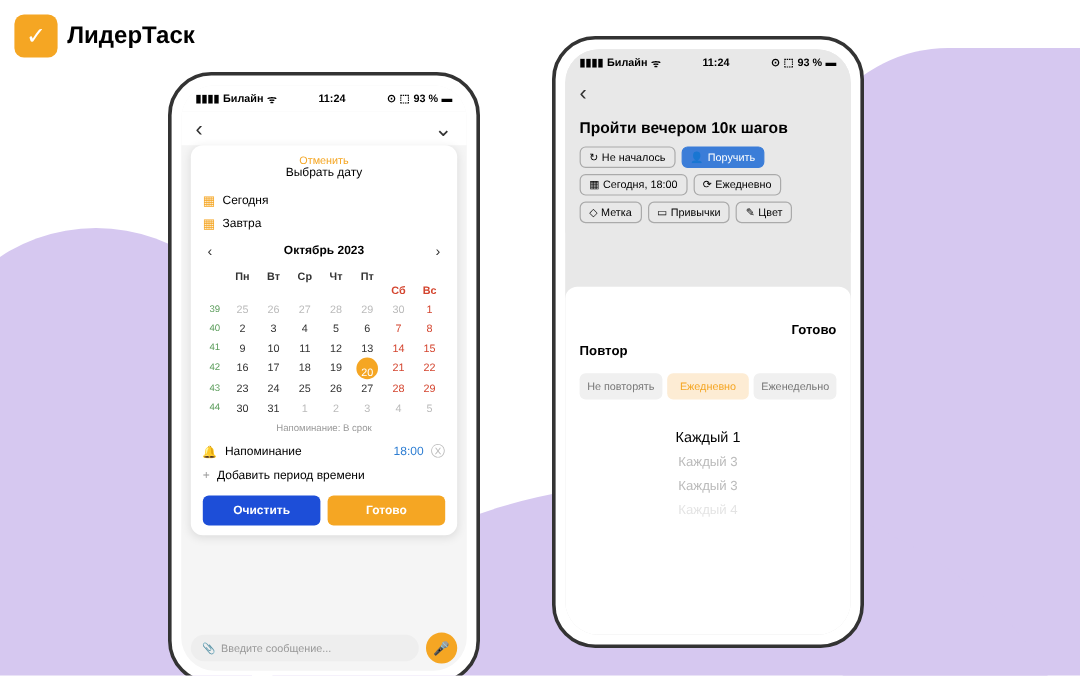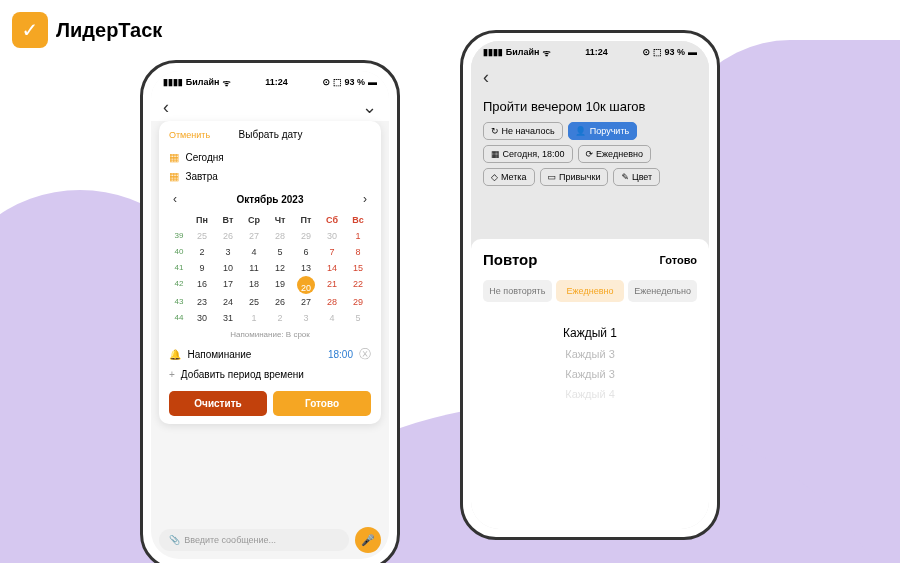--- a/index.html
+++ b/index.html
@@ -19,59 +19,59 @@
 .phone2 { left: 460px; top: 30px; }
 
 .status-bar { height: 22px; display: flex; align-items: center; justify-content: space-between; padding: 0 12px; font-size: 9px; font-weight: 600; background: #fff; }
 .status-bar.gray { background: #e8e8e8; }
 .status-left, .status-right { display: flex; align-items: center; gap: 3px; }
 .nav-row { height: 28px; display: flex; align-items: center; justify-content: space-between; padding: 0 12px; background: #fff; }
 .nav-row.gray { background: #e8e8e8; }
 .chev { font-size: 18px; color: #333; cursor: pointer; }
 
 .modal { margin: 0 8px; background: #fff; border-radius: 10px; padding: 8px 10px; box-shadow: 0 2px 8px rgba(0,0,0,0.1); font-size: 10px; }
-.modal-head { display: flex; justify-content: space-between; align-items: center; margin-bottom: 8px; }
+.modal-head { display: flex; justify-content: space-between; align-items: center; margin-bottom: 8px; flex-direction: column; }
 .cancel { color: #f5a623; font-size: 9px; }
 .modal-title { font-weight: 400; font-size: 10px; }
 .quick-row { display: flex; align-items: center; gap: 6px; padding: 3px 0; font-size: 10px; }
 .quick-icon { color: #f5a623; font-size: 11px; }
 
 .cal-nav { display: flex; justify-content: space-between; align-items: center; margin: 6px 0; }
 .cal-nav .chev-sm { font-size: 12px; color: #333; padding: 0 4px; cursor: pointer; }
 .cal-title { font-weight: 700; font-size: 10px; }
 .cal-grid { display: grid; grid-template-columns: 20px repeat(7, 1fr); gap: 0; font-size: 9px; text-align: center; }
 .cal-dow { font-weight: 600; padding: 3px 0; color: #333; }
-.cal-dow.weekend { color: #d4452f; }
+.cal-dow.weekend { color: #d4452f; margin-top: 12px; }
 .cal-wk { color: #5a9c5a; font-size: 8px; padding: 3px 0; text-align: center; }
 .cal-day { padding: 3px 0; color: #333; }
 .cal-day.other { color: #bbb; }
 .cal-day.weekend { color: #d4452f; }
 .cal-day.sel { background: #f5a623; color: #fff; border-radius: 50%; width: 18px; height: 18px; line-height: 18px; margin: 0 auto; }
 .sub-note { text-align: center; font-size: 8px; color: #999; margin: 4px 0; }
 .rem-row { display: flex; align-items: center; gap: 6px; padding: 3px 0; font-size: 10px; }
 .rem-time { margin-left: auto; color: #2d7dd2; font-size: 10px; }
 .clear-x { color: #bbb; font-size: 12px; }
 .btn-row { display: flex; gap: 6px; margin-top: 8px; }
 .btn { flex: 1; padding: 7px 0; border-radius: 5px; text-align: center; font-size: 10px; font-weight: 600; cursor: pointer; }
-.btn-clear { background: #c2410c; color: #fff; }
+.btn-clear { background: #1d4ed8; color: #fff; }
 .btn-done { background: #f5a623; color: #fff; }
 
 .msg-bar { position: absolute; bottom: 6px; left: 8px; right: 8px; display: flex; align-items: center; gap: 6px; }
 .msg-input { flex: 1; background: #eee; border-radius: 14px; padding: 6px 10px; font-size: 9px; color: #999; display: flex; align-items: center; gap: 4px; }
 .mic-btn { width: 26px; height: 26px; background: #f5a623; border-radius: 50%; display: flex; align-items: center; justify-content: center; color: #fff; font-size: 11px; }
 
 .task-area { background: #e8e8e8; padding: 8px 12px; }
-.task-title { font-weight: 400; font-size: 13px; margin-bottom: 8px; }
+.task-title { font-weight: 700; font-size: 13px; margin-bottom: 8px; }
 .chips { display: flex; flex-wrap: wrap; gap: 5px; }
 .chip { border: 1px solid #aaa; border-radius: 5px; padding: 3px 7px; font-size: 9px; display: flex; align-items: center; gap: 3px; cursor: pointer; background: #e8e8e8; }
 .chip.blue { background: #3b7dd8; color: #fff; border-color: #3b7dd8; }
 
 .repeat-modal { background: #fff; border-radius: 10px 10px 0 0; padding: 12px; position: absolute; bottom: 0; left: 0; right: 0; height: 290px; }
 .repeat-head { display: flex; justify-content: space-between; align-items: center; margin-bottom: 12px; }
-.repeat-title { font-weight: 700; font-size: 15px; }
+.repeat-title { font-weight: 700; font-size: 11px; margin-top: 36px; }
 .repeat-done { font-size: 11px; font-weight: 600; }
 .seg { display: flex; gap: 4px; margin-bottom: 20px; align-items: center; }
 .seg-item { flex: 1; padding: 6px 4px; text-align: center; font-size: 9px; border-radius: 5px; background: #f0f0f0; color: #777; cursor: pointer; }
 .seg-item.active { background: #fdecd4; color: #f5a623; }
 
 .picker { display: flex; justify-content: center; gap: 30px; position: relative; }
 .picker-col { text-align: center; }
 .picker-item { padding: 4px 0; font-size: 11px; color: #bbb; }
 .picker-item.sel { color: #000; font-size: 12px; }
 .picker-bar { position: absolute; left: 8px; right: 8px; top: 0; height: 22px; background: #e3e3e3; border-radius: 4px; z-index: -1; }

